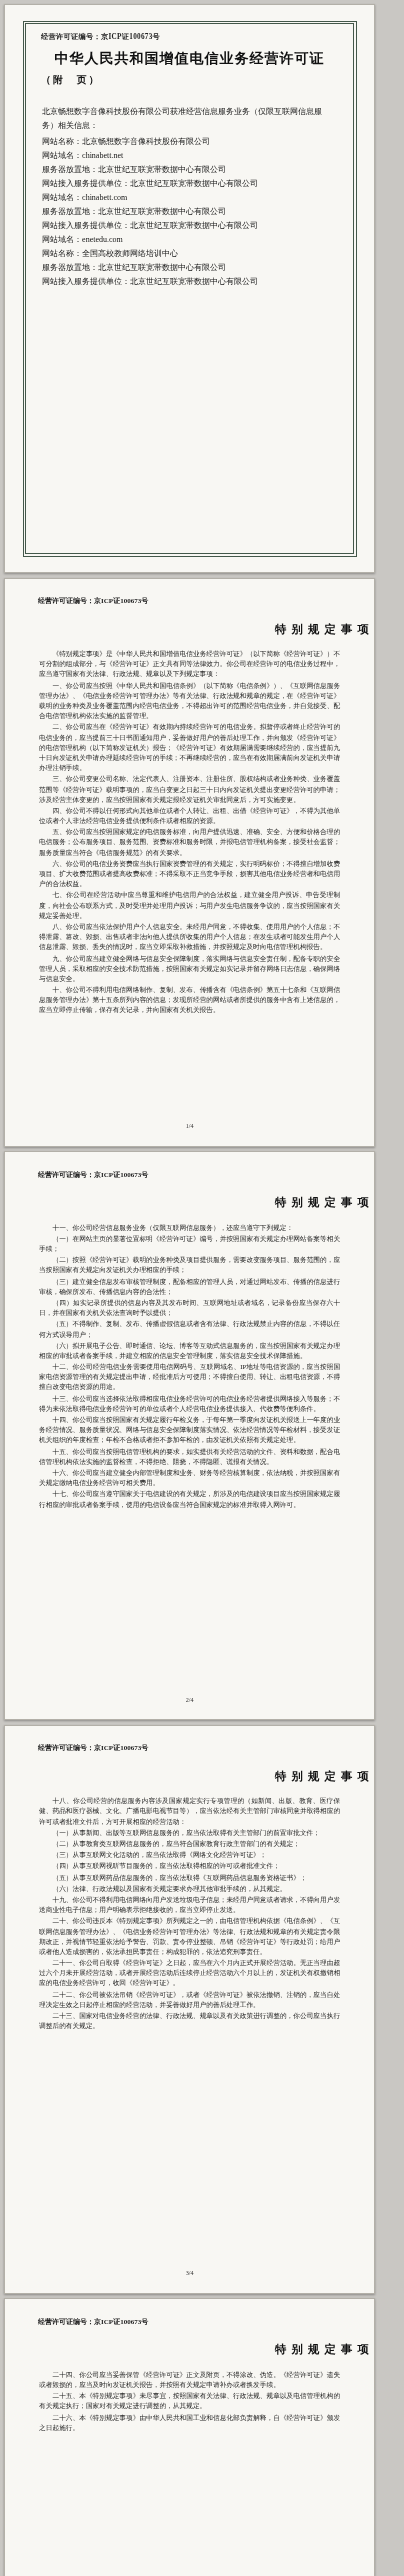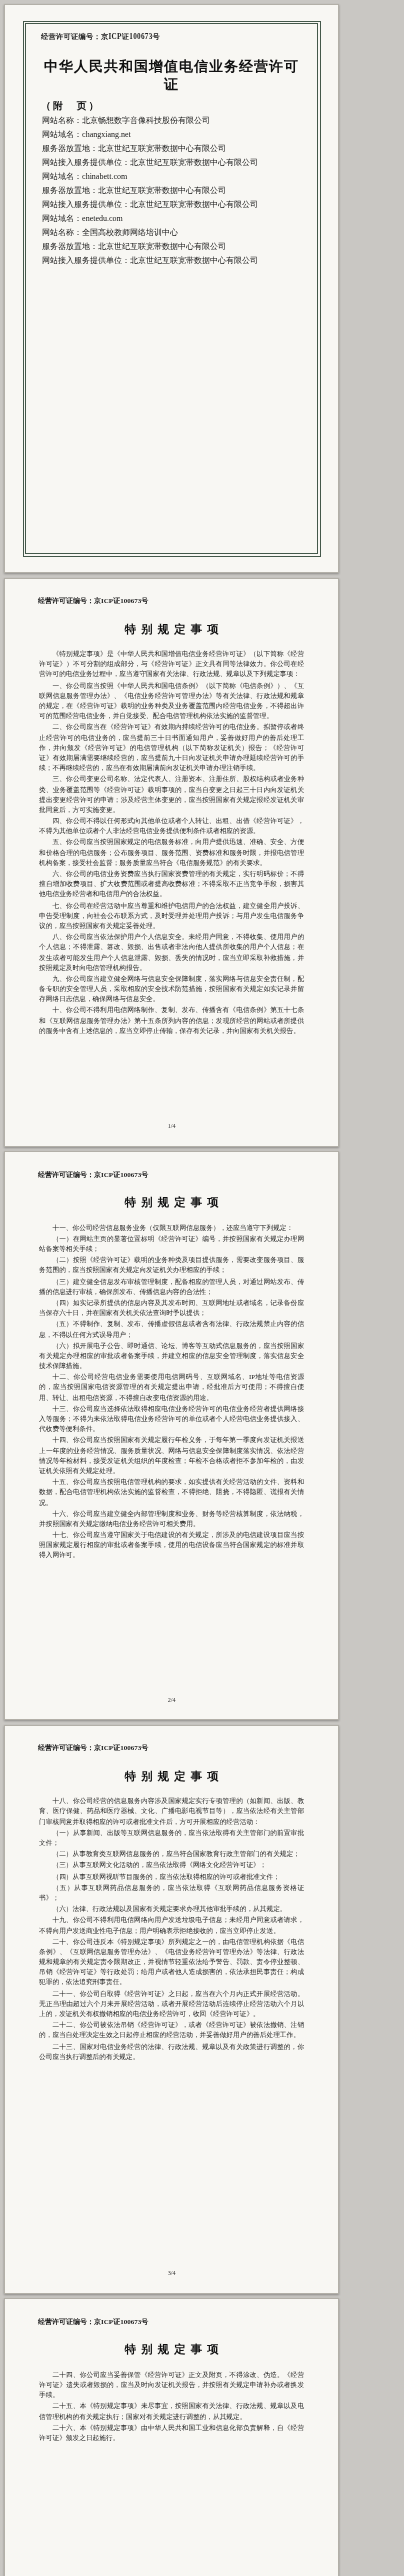--- a/index.html
+++ b/index.html
@@ -5,60 +5,60 @@
   * { margin:0; padding:0; box-sizing:border-box; }
   html, body { background:#c9c7c3; }
   body {
     width:405px;
     font-family:"Liberation Serif", "DejaVu Serif", serif;
     color:#1c1c1c;
   }
   .stage { width:405px; padding:4.1px; display:flex; flex-direction:column; gap:4.6px; }
 
   .page {
-    width:335px; height:569px;
+    width:371px; height:569px;
     background:#f8f7f3;
     border:0.5px solid #b3b0a8;
     box-shadow:0 1px 2.1px rgba(0,0,0,.30);
     position:relative;
     overflow:hidden;
   }
 
   
   .cert-frame {
     position:absolute; top:15.5px; left:17.5px; right:17.5px; bottom:15.5px;
     border:1px solid #44584a;
     pointer-events:none;
   }
   .cert-frame::after {
     content:""; position:absolute; top:1.5px; left:1.5px; right:1.5px; bottom:1.5px;
     border:0.5px solid #44584a;
   }
   .cert-inner { position:relative; height:100%; padding:27px 36px 0 36px; }
   .lic-header { font-size:7.2px; font-weight:bold; color:#222; letter-spacing:0.3px; }
   .cert-title {
-    margin-top:16px; text-align:center;
+    margin-top:8px; text-align:center;
     font-size:14px; font-weight:bold; letter-spacing:1px; color:#111;
   }
   .cert-subtitle {
     margin-top:6.2px; text-align:left;
     font-size:9.8px; font-weight:bold; letter-spacing:2.1px; color:#111;
   }
   .cert-intro {
     margin:17.5px 1px 2.1px 1px;
     font-size:8px; line-height:14px; color:#151515;
   }
   .site-list { margin:1px 1px 0 1px; }
   .info-line { font-size:8px; line-height:14px; color:#151515; white-space:nowrap; }
   .info-line .lbl { color:#151515; }
 
   
   .sp-header { position:absolute; top:17.5px; left:33px; font-size:7px; font-weight:bold; color:#222; }
   .sp-title {
-    position:relative; margin-top:43px; text-align:center;
+    position:relative; margin-top:43px; text-align:right;
     font-size:11.3px; font-weight:bold; letter-spacing:5.2px; text-indent:5.2px; color:#111;
   }
   .sp-body { margin:12.4px 34px 0 34px; }
   .prov {
     font-size:6.7px; line-height:1.52; text-align:justify;
     text-indent:2em; color:#1c1c1c; margin-bottom:1px;
   }
   .sp-footer {
     position:absolute; bottom:16.5px; left:0; width:100%;
     text-align:center; font-size:6.2px; color:#333;
@@ -70,23 +70,24 @@
 <div class="stage">
 
   <section class="page">
     <div class="cert-frame"></div>
     <div class="cert-inner">
       <div class="lic-header">
         <span>经营许可证编号：</span><span>京ICP证100673号</span>
       </div>
       <h1 class="cert-title">中华人民共和国增值电信业务经营许可证</h1>
       <div class="cert-subtitle">（附　页）</div>
+      <p class="cert-intro">北京畅想数字音像科技股份有限公司获准经营信息服务业务（仅限互联网信息服务）相关信息：</p>
       <div class="site-list">
           <div class="info-line"><span class="lbl">网站名称：</span><span>北京畅想数字音像科技股份有限公司</span></div>
-          <div class="info-line"><span class="lbl">网站域名：</span><span>changxiang.net</span></div>
+          <div class="info-line"><span class="lbl">网站域名：</span><span>chinabett.net</span></div>
           <div class="info-line"><span class="lbl">服务器放置地：</span><span>北京世纪互联宽带数据中心有限公司</span></div>
           <div class="info-line"><span class="lbl">网站接入服务提供单位：</span><span>北京世纪互联宽带数据中心有限公司</span></div>
           <div class="info-line"><span class="lbl">网站域名：</span><span>chinabett.com</span></div>
           <div class="info-line"><span class="lbl">服务器放置地：</span><span>北京世纪互联宽带数据中心有限公司</span></div>
           <div class="info-line"><span class="lbl">网站接入服务提供单位：</span><span>北京世纪互联宽带数据中心有限公司</span></div>
           <div class="info-line"><span class="lbl">网站域名：</span><span>enetedu.com</span></div>
           <div class="info-line"><span class="lbl">网站名称：</span><span>全国高校教师网络培训中心</span></div>
           <div class="info-line"><span class="lbl">服务器放置地：</span><span>北京世纪互联宽带数据中心有限公司</span></div>
           <div class="info-line"><span class="lbl">网站接入服务提供单位：</span><span>北京世纪互联宽带数据中心有限公司</span></div>
         </div>

